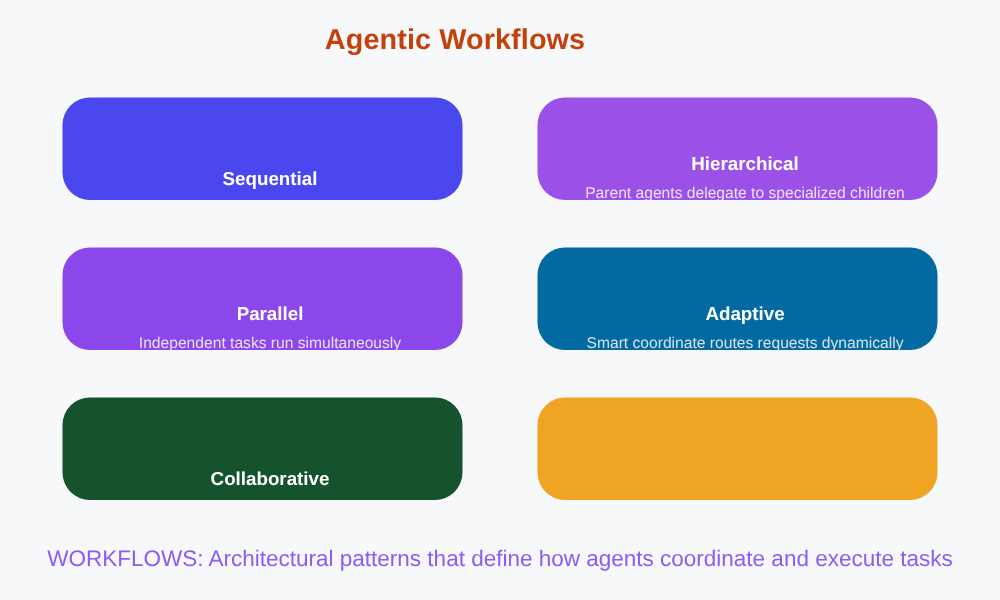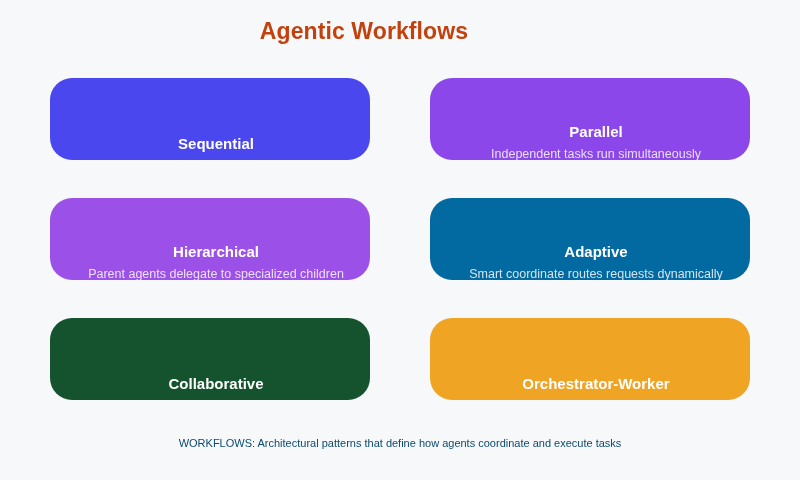--- a/index.html
+++ b/index.html
@@ -66,57 +66,56 @@
     color: rgba(255,255,255,0.82);
     line-height: 1;
     white-space: nowrap;
   }
   .footer-note {
     position: absolute;
     top: 437px;
     left: 0;
     width: 800px;
     text-align: center;
-    font-size: 11px;
-    color: #0c4a6e;
+    font-size: 18px;
+    color: #8b5cf6;
   }
 </style>
 </head>
 <body style="background: rgb(247, 248, 250);">
 
 <div class="page">
 
   <div class="page-title">Agentic Workflows</div>
 
   <div class="grid">
 
     <div class="card" style="background: rgb(74, 71, 239);">
       <div class="card-title">Sequential</div>
     </div>
 
+    <div class="card" style="background: rgb(155, 81, 232);">
+      <div class="card-title">Hierarchical</div>
+      <div class="card-subtitle">Parent agents delegate to specialized children</div>
+    </div>
+
     <div class="card" style="background: rgb(139, 71, 234);">
       <div class="card-title">Parallel</div>
       <div class="card-subtitle">Independent tasks run simultaneously</div>
-    </div>
-
-    <div class="card" style="background: rgb(155, 81, 232);">
-      <div class="card-title">Hierarchical</div>
-      <div class="card-subtitle">Parent agents delegate to specialized children</div>
     </div>
 
     <div class="card" style="background: #0369a1;">
       <div class="card-title">Adaptive</div>
       <div class="card-subtitle">Smart coordinate routes requests dynamically</div>
     </div>
 
     <div class="card" style="background: #14532d;">
       <div class="card-title">Collaborative</div>
     </div>
 
     <div class="card" style="background: rgb(240, 164, 36);">
-      <div class="card-title">Orchestrator-Worker</div>
     </div>
 
   </div>
 
   <div class="footer-note">WORKFLOWS: Architectural patterns that define how agents coordinate and execute tasks</div>
 
 </div>
 
 </body></html>

